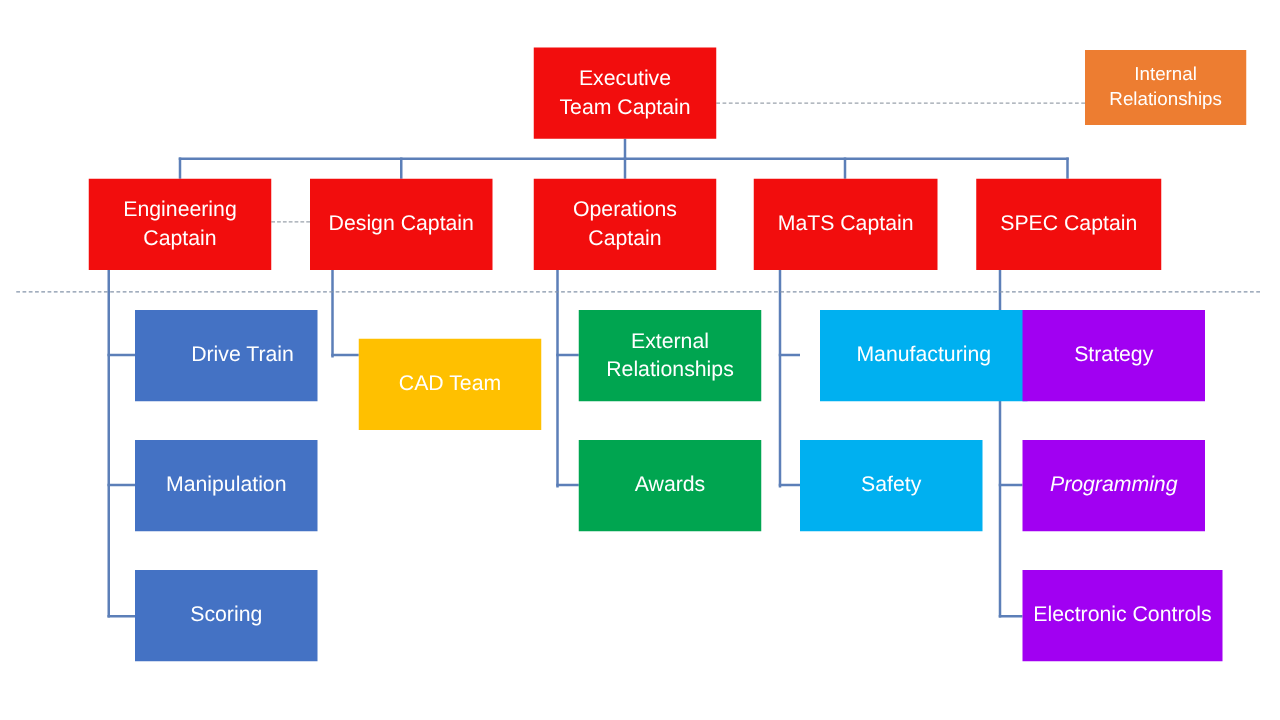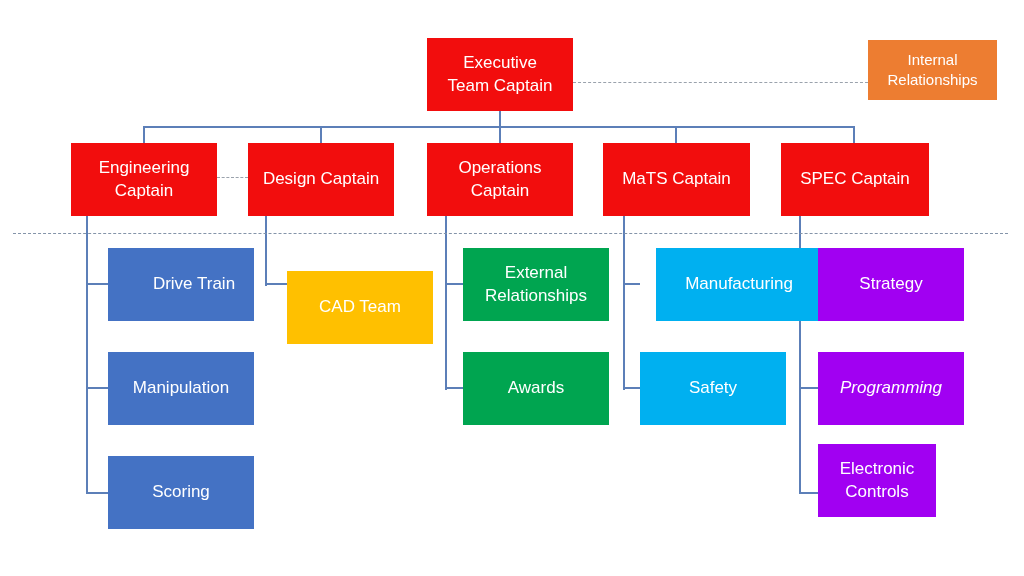--- a/index.html
+++ b/index.html
@@ -68,15 +68,15 @@
   <div class="box" style="left: 287px; top: 248px; width: 146px; height: 73px; background: rgb(255, 192, 0); margin-top: 23px;">CAD Team</div>
 
   <div class="box" style="left: 463px; top: 248px; width: 146px; height: 73px; background: rgb(0, 165, 80);">External Relationships</div>
   <div class="box" style="left: 463px; top: 352px; width: 146px; height: 73px; background: rgb(0, 165, 80);">Awards</div>
 
   <div class="box" style="left: 640px; top: 248px; width: 166px; height: 73px; background: rgb(0, 176, 240); margin-left: 16px;">Manufacturing</div>
   <div class="box" style="left: 640px; top: 352px; width: 146px; height: 73px; background: rgb(0, 176, 240);">Safety</div>
 
   <div class="box" style="left: 818px; top: 248px; width: 146px; height: 73px; background: rgb(161, 0, 242);">Strategy</div>
   <div class="box" style="left: 818px; top: 352px; width: 146px; height: 73px; background: rgb(161, 0, 242); font-style: italic;">Programming</div>
-  <div class="box" style="left: 818px; top: 444px; width: 118px; height: 73px; background: rgb(161, 0, 242);">Electronic Controls</div>
+  <div class="box" style="left: 818px; top: 456px; width: 160px; height: 73px; background: rgb(161, 0, 242);">Electronic Controls</div>
 
 </div>
 
 </body></html>

